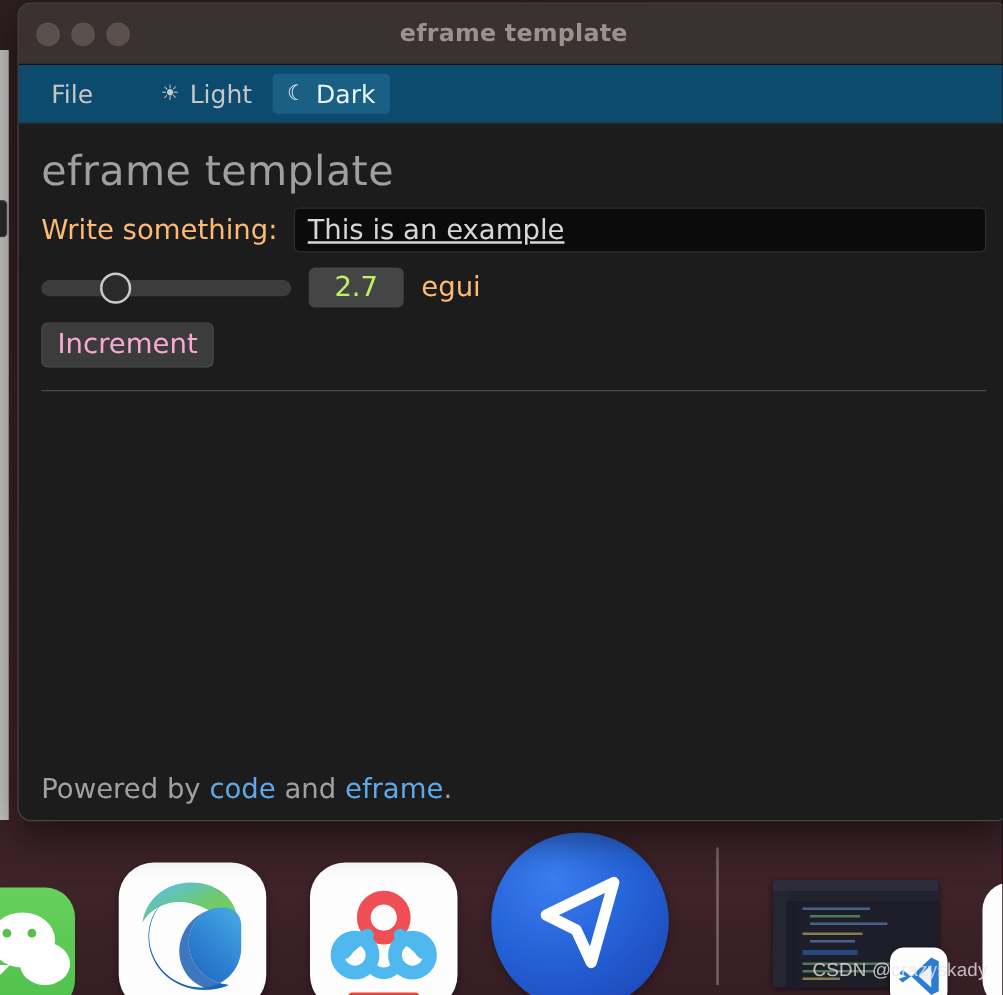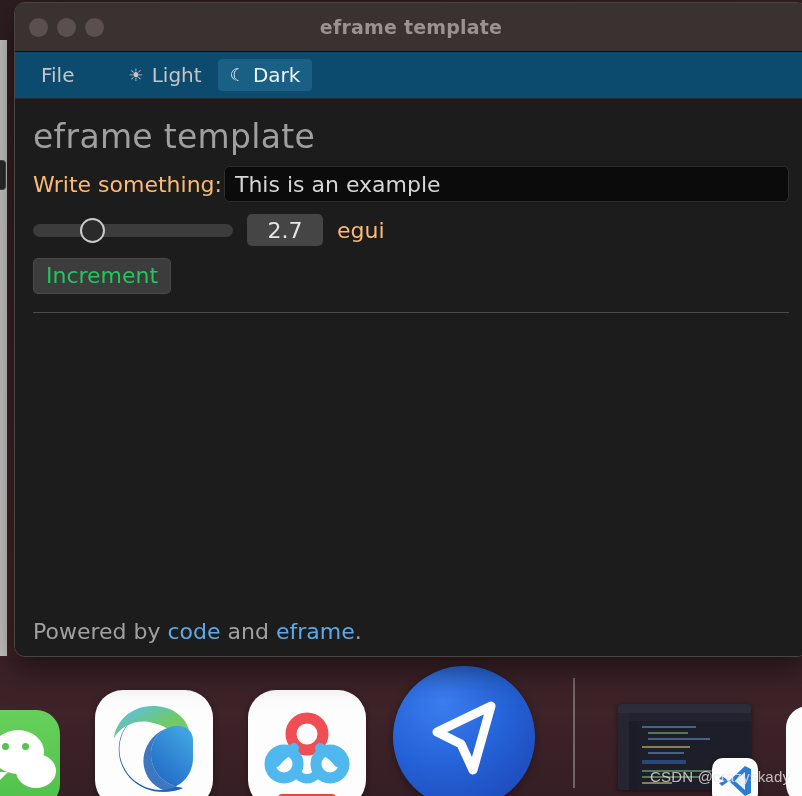--- a/index.html
+++ b/index.html
@@ -310,33 +310,34 @@
   }
 
   .label {
     font-size: 22px;
     color: #fdba74;
     font-family: "DejaVu Sans", sans-serif;
     white-space: nowrap;
   }
 
   .text-input {
-    margin-left: 2px;
+    margin-left: 13px;
     flex: 1;
     height: 36px;
     background: #0b0b0b;
     border: 1px solid #2e2e2e;
     border-radius: 5px;
     color: #d6d6d6;
     font-size: 22px;
     font-family: "DejaVu Sans", sans-serif;
     padding: 0 10px;
     box-sizing: border-box;
     outline: none;
     line-height: 34px;
+    text-decoration: underline;
   }
 
   .slider {
     position: relative;
     width: 200px;
     height: 22px;
     margin-right: 14px;
   }
   .slider-track {
     position: absolute;
@@ -357,34 +358,34 @@
     background: #2a2a2a;
     border: 2px solid #c9c9c9;
     box-sizing: border-box;
   }
 
   .drag-value {
     min-width: 76px;
     height: 32px;
     background: #454545;
     border-radius: 5px;
-    color: #e5e5e5;
+    color: #bef264;
     font-size: 22px;
     display: flex;
     align-items: center;
     justify-content: center;
     font-family: "DejaVu Sans", sans-serif;
     margin-right: 14px;
   }
 
   .btn {
     background: #3c3c3c;
     border: 1px solid #4a4a4a;
     border-radius: 5px;
-    color: #22c55e;
+    color: #f9a8d4;
     font-size: 22px;
     padding: 3px 12px;
     font-family: "DejaVu Sans", sans-serif;
     cursor: default;
     line-height: 1.25;
   }
 
   .separator {
     height: 1px;
     background: #4a4a4a;

